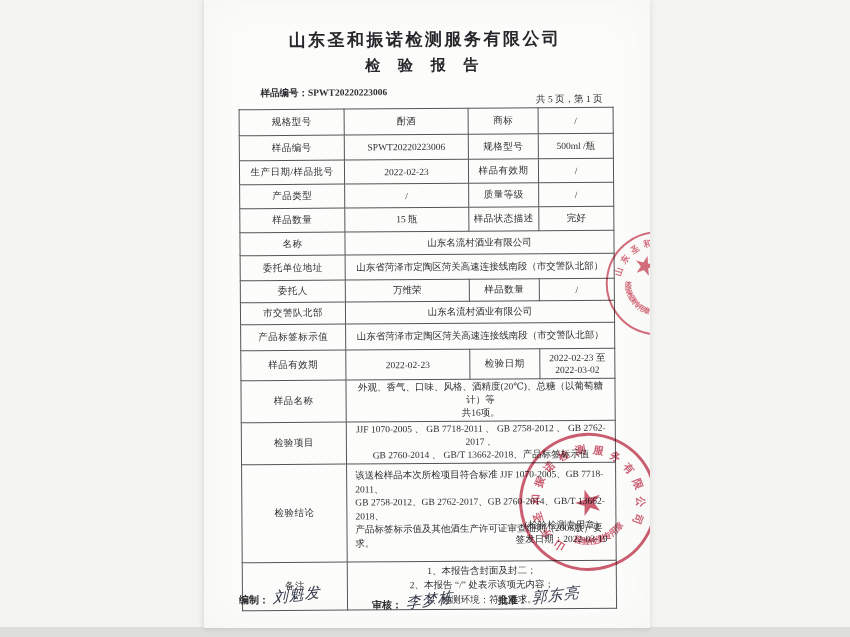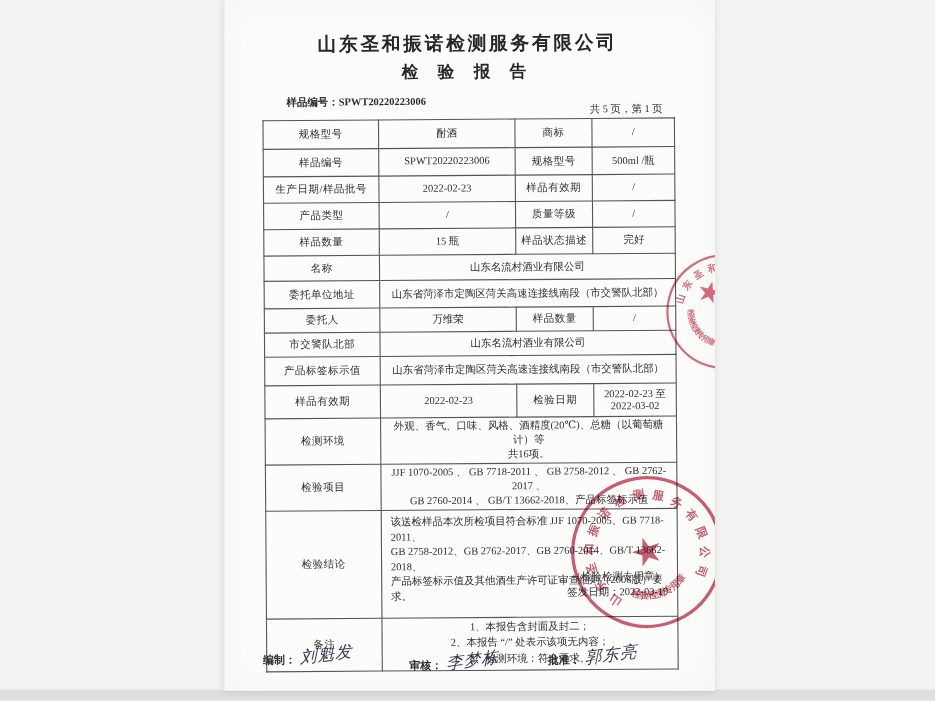--- a/index.html
+++ b/index.html
@@ -181,21 +181,21 @@
         <td colspan="3">山东省菏泽市定陶区菏关高速连接线南段（市交警队北部）</td>
       </tr>
       <tr style="height:30px">
         <td class="lbl">样品有效期</td>
         <td>2022-02-23</td>
         <td class="lbl">检验日期</td>
         <td class="pre">2022-02-23 至
 2022-03-02</td>
       </tr>
       <tr style="height:30px">
-        <td class="lbl">检测环境</td>
+        <td class="lbl">样品名称</td>
         <td colspan="3" class="left pre">外观、香气、口味、风格、酒精度(20℃)、总糖（以葡萄糖计）等
 共16项。</td>
       </tr>
       <tr style="height:29px">
         <td class="lbl">检验项目</td>
         <td colspan="3" class="left pre">JJF 1070-2005 、 GB 7718-2011 、 GB 2758-2012 、 GB 2762-2017 、
 GB 2760-2014 、 GB/T 13662-2018、产品标签标示值</td>
       </tr>
       <tr style="height:98px">
         <td class="lbl">检验结论</td>

